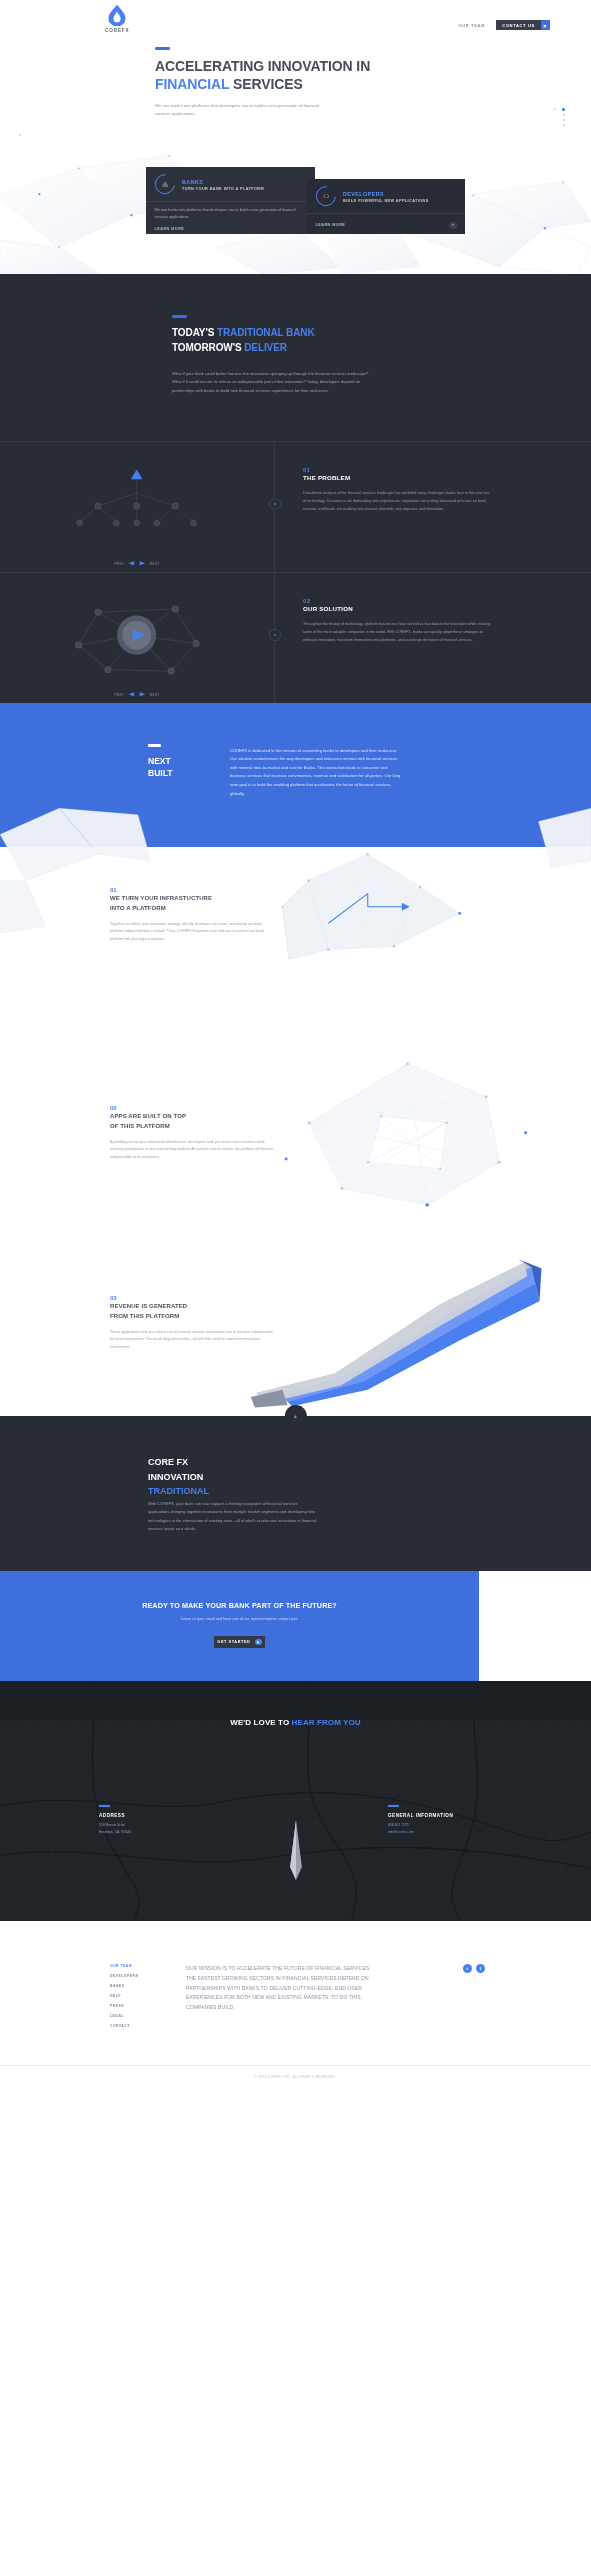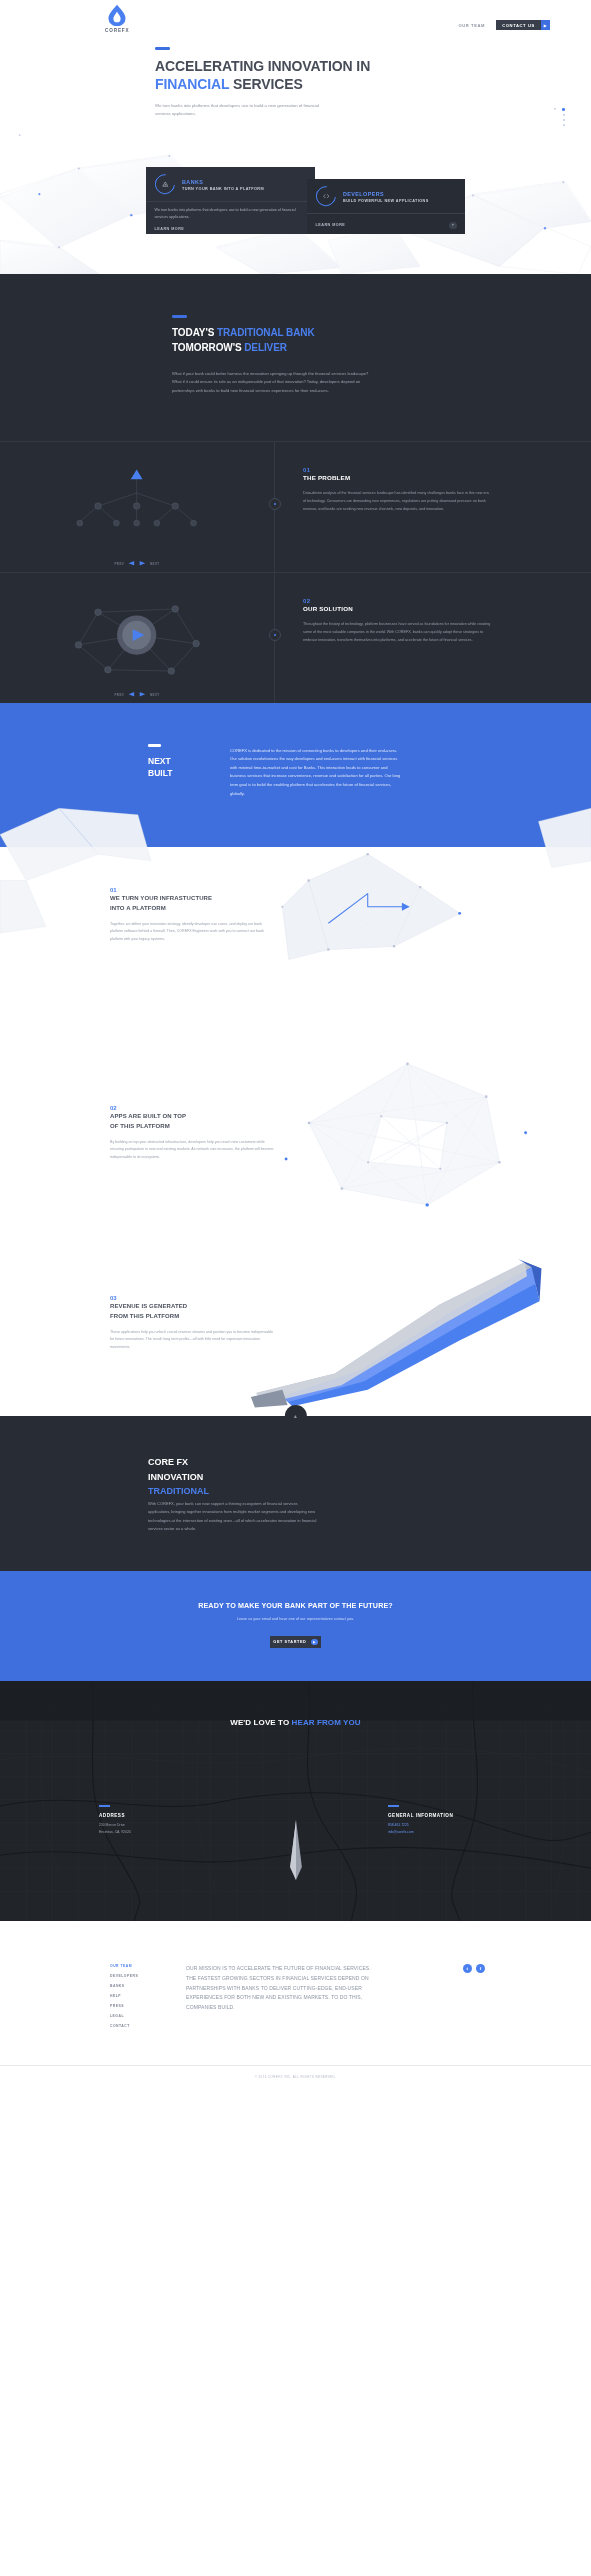--- a/index.html
+++ b/index.html
@@ -175,21 +175,21 @@
   .corefx-h2 { width: 99px; font-size: 9px; font-weight: 700; color: #fff; line-height: 1.6; }
   .corefx-h2 .blue { color: #4a7ff0; }
   .corefx-p { width: 169px; font-size: 4px; line-height: 2.05; color: #9aa0ad; padding-top: 2px; }
   .scroll-circle {
     position: absolute; top: -11.2px; left: 50%; transform: translateX(-50%);
     width: 22.3px; height: 22.3px; border-radius: 50%; background: #282c35;
     display: flex; align-items: center; justify-content: center; color: #8b92a1; font-size: 5.3px;
   }
 
   
-  .cta { background: #3f6fdd; width: 591px; padding: 30px 0 33px 0; text-align: center; }
+  .cta { background: #3f6fdd; width: 479px; padding: 30px 0 33px 0; text-align: center; }
   .cta-h2 { font-size: 7.2px; font-weight: 700; color: #fff; letter-spacing: 0.1px; }
   .cta-p { font-size: 3.8px; color: #cfdcfa; margin-top: 7.2px; }
   .cta-btn {
     margin: 14.5px auto 0 auto; width: 51px; height: 12.5px; background: #323846;
     display: flex; align-items: center; justify-content: center; gap: 4.6px; cursor: pointer; border: none;
   }
   .cta-btn .lbl { color:#fff; font-size: 3.8px; font-weight: 700; letter-spacing: 0.6px; }
   .cta-btn .arw {
     width: 6.6px; height: 6.6px; border-radius: 50%; background: #4a7ff0;
     display:flex; align-items:center; justify-content:center; color:#fff; font-size:3.3px;

